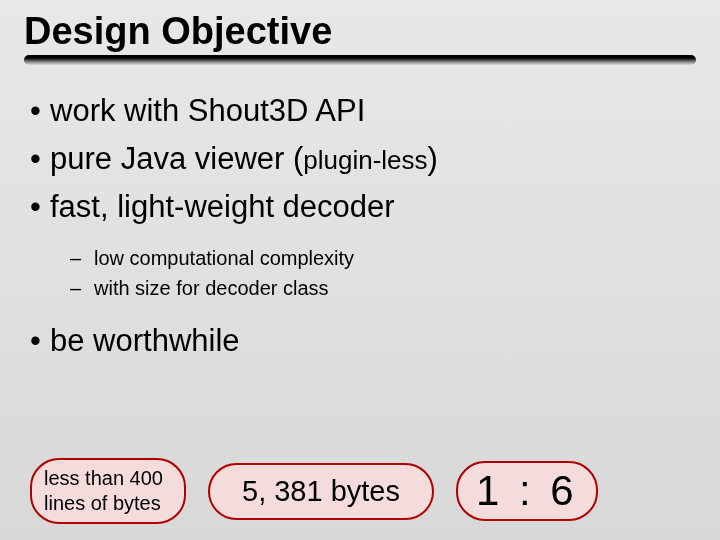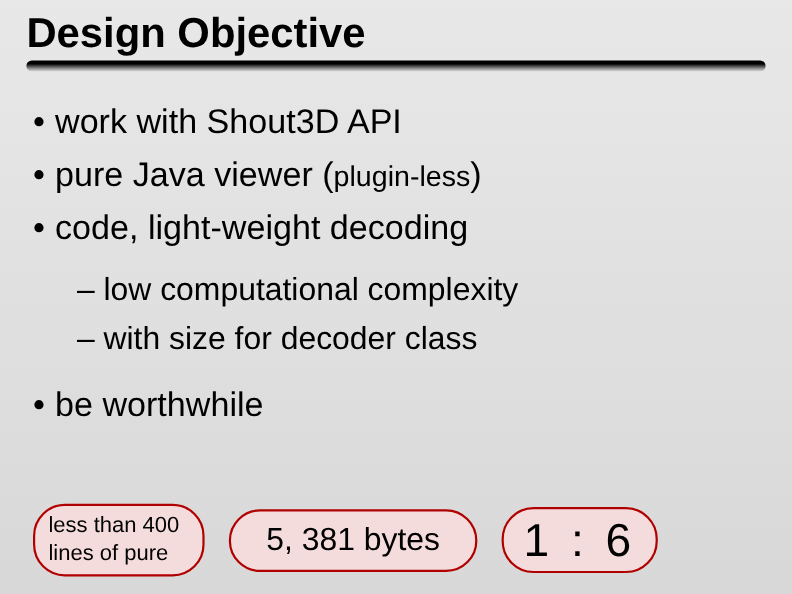--- a/index.html
+++ b/index.html
@@ -47,21 +47,21 @@
     font-size: 26px;
     margin-top: 40px;
   }
   .sub-bullets {
     list-style: none;
     padding-left: 46px;
     margin-top: 12px;
     margin-bottom: 14px;
   }
   .sub-bullets > li {
-    font-size: 29px;
+    font-size: 20px;
     line-height: 1.5;
     padding-left: 24px;
     position: relative;
   }
   .sub-bullets > li::before {
     content: "–";
     position: absolute;
     left: 0;
     top: 0;
   }
@@ -105,21 +105,21 @@
   <div class="title-underline"></div>
 
   <ul class="bullets">
     <li>
       <span>work with Shout3D API</span>
     </li>
     <li>
       <span>pure Java viewer (</span><span class="paren">plugin-less</span><span>)</span>
     </li>
     <li>
-      <span>code, light-weight decoding</span>
+      <span>fast, light-weight decoder</span>
     </li>
   </ul>
 
   <ul class="sub-bullets">
     <li>
       <span>low computational complexity</span>
     </li>
     <li>
       <span>with size for decoder class</span>
     </li>
@@ -127,21 +127,21 @@
 
   <ul class="bullets">
     <li>
       <span>be worthwhile</span>
     </li>
   </ul>
 
   <div class="boxes">
     <div class="box box-small">
       <span>less than 400</span>
-      <span>lines of pure</span>
+      <span>lines of bytes</span>
     </div>
     <div class="box box-med">
       <span>5, 381 bytes</span>
     </div>
     <div class="box box-large">
       <span>1 : 6</span>
     </div>
   </div>
 </div>
 

